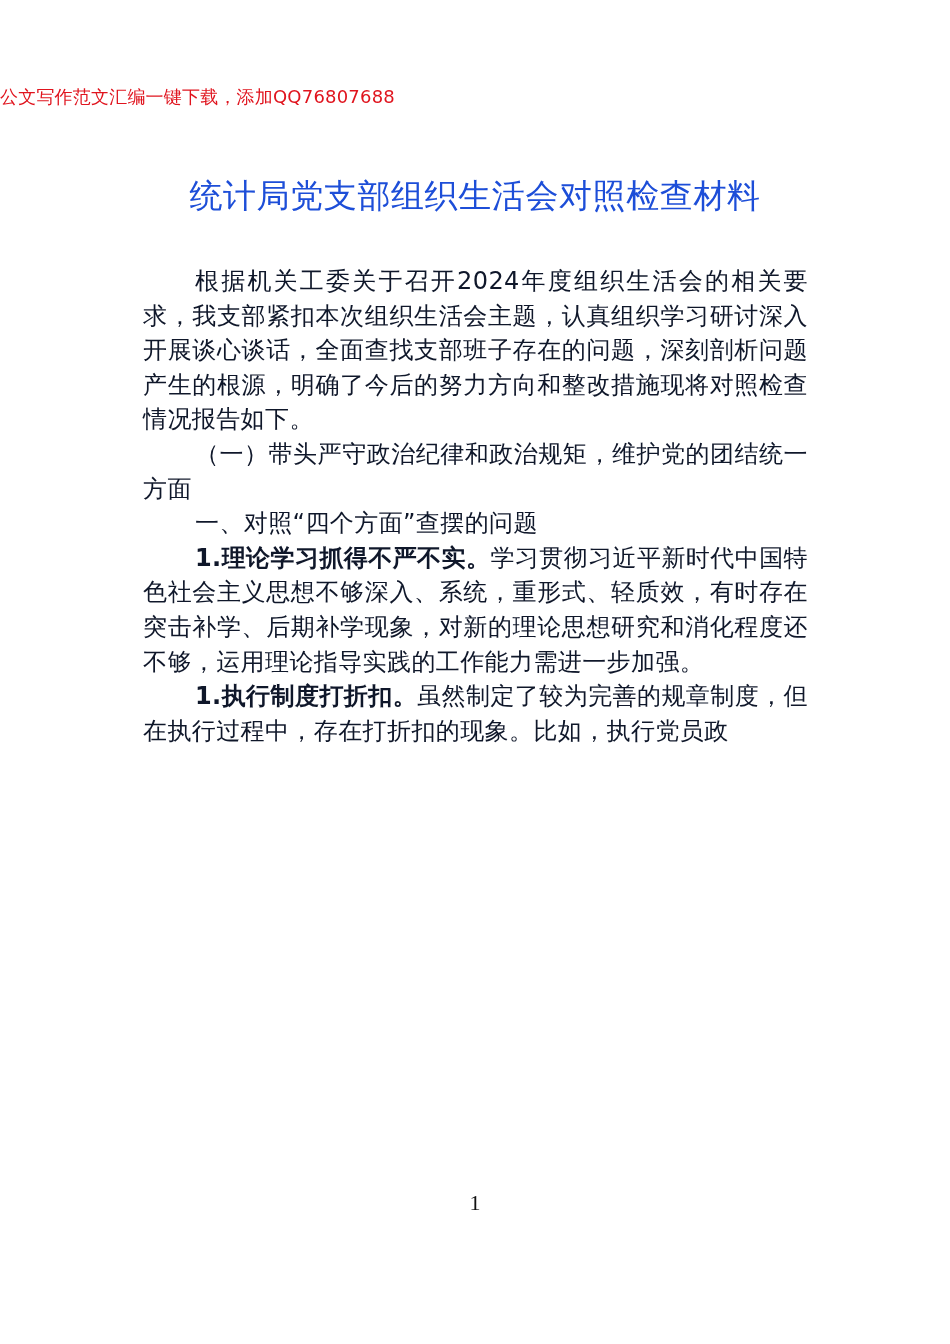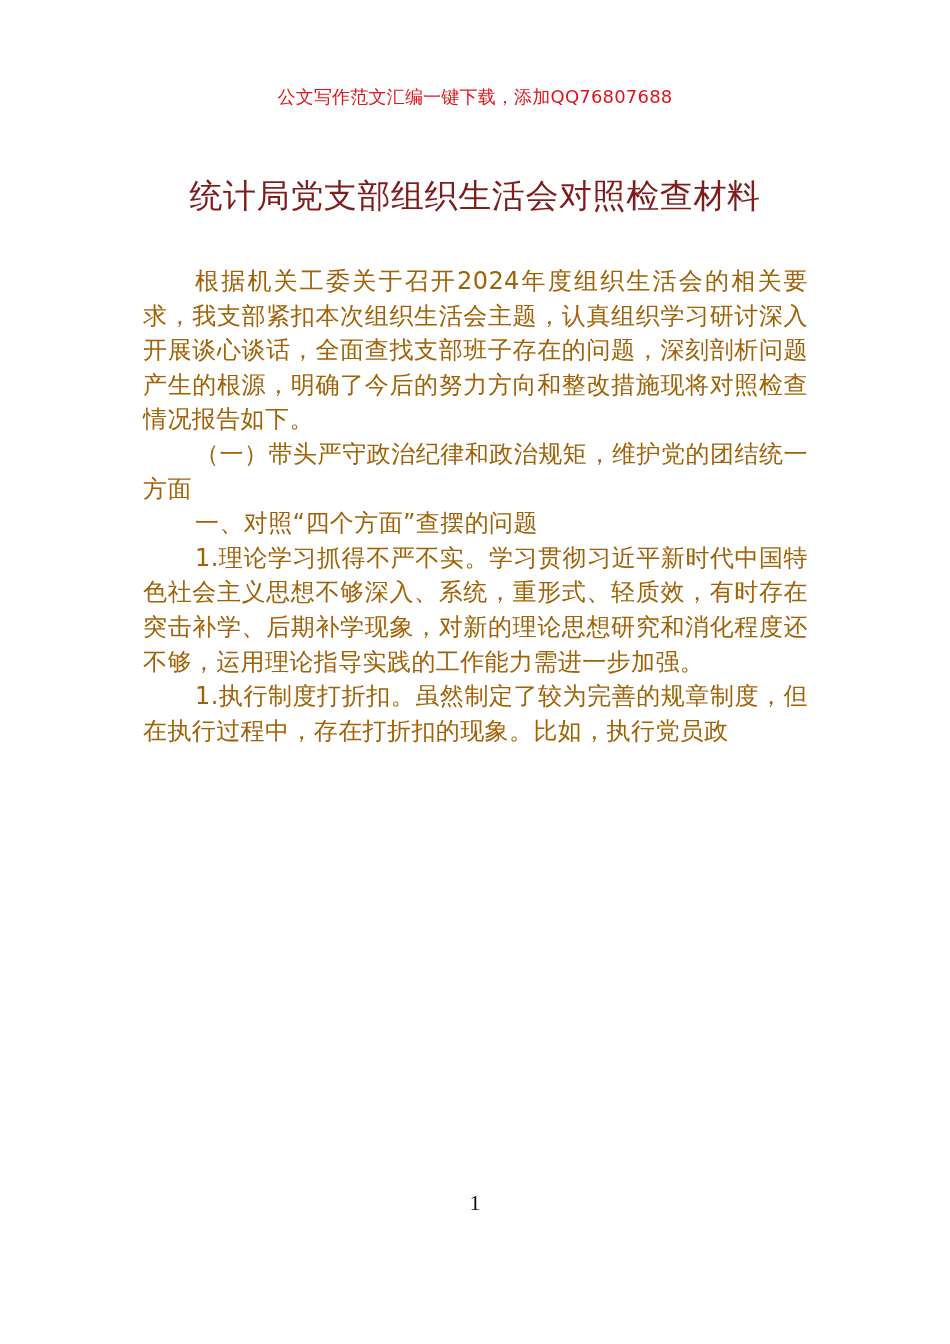--- a/index.html
+++ b/index.html
@@ -1,35 +1,35 @@
 <!DOCTYPE html>
 <html><head>
 <meta charset="utf-8">
 <style>
   html, body { margin: 0; padding: 0; background: #ffffff; }
   body { width: 950px; height: 1344px; position: relative; overflow: hidden; }
   .page { position: absolute; left: 0; top: 0; width: 950px; height: 1344px; background: #fff; }
   .watermark {
-    position: absolute; left: 0; width: 950px; top: 84px; text-align: center;
+    position: absolute; left: 0; width: 950px; top: 84px; text-align: left;
     font-family: "DejaVu Sans", "Liberation Sans", sans-serif;
     font-size: 18px; color: #e0141e; letter-spacing: 0.2px; line-height: 26px;
   }
   .title {
     position: absolute; left: 0; width: 950px; top: 172px; text-align: center;
     font-family: "DejaVu Sans", "Liberation Sans", sans-serif;
-    font-size: 33px; color: #7f1d1d; line-height: 48px; letter-spacing: 0.6px;
+    font-size: 33px; color: #1d4ed8; line-height: 48px; letter-spacing: 0.6px;
   }
   .body {
     position: absolute; left: 143px; top: 264px; width: 665px;
     font-family: "DejaVu Sans", "Liberation Sans", sans-serif;
-    font-size: 24px; line-height: 34.6px; color: #a16207;
+    font-size: 24px; line-height: 34.6px; color: #0f172a;
     text-align: justify; letter-spacing: 0.4px;
   }
   .body p { margin: 0; text-indent: 52px; }
-  .body b { font-weight: normal; }
+  .body b { font-weight: bold; }
   .page-number {
     position: absolute; left: 0; width: 950px; top: 1190px; text-align: center;
     font-family: "Liberation Serif", "DejaVu Serif", serif; font-size: 22px; color: #111;
   }
 </style>
 </head>
 <body>
 
 <div class="page">
   <div class="watermark">公文写作范文汇编一键下载，添加QQ76807688</div>

